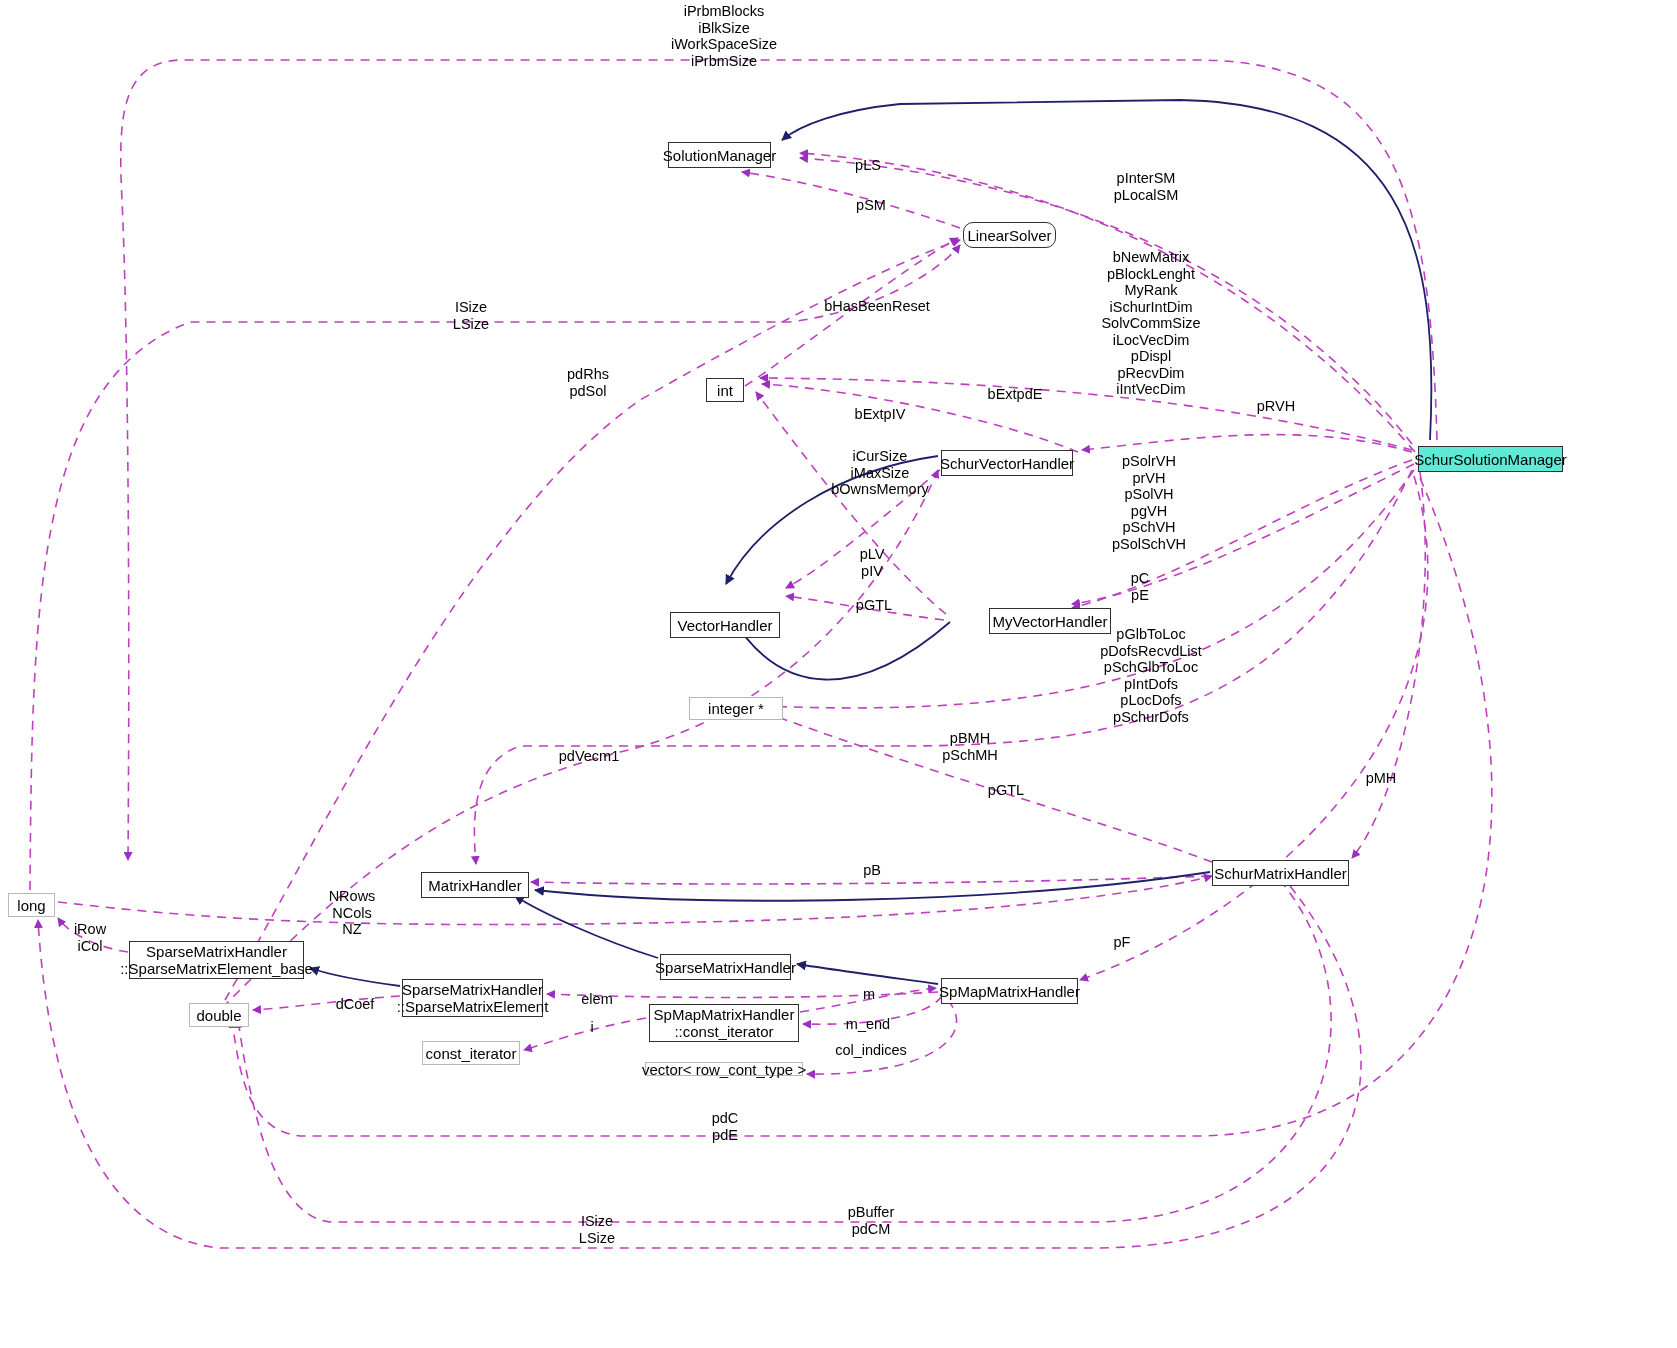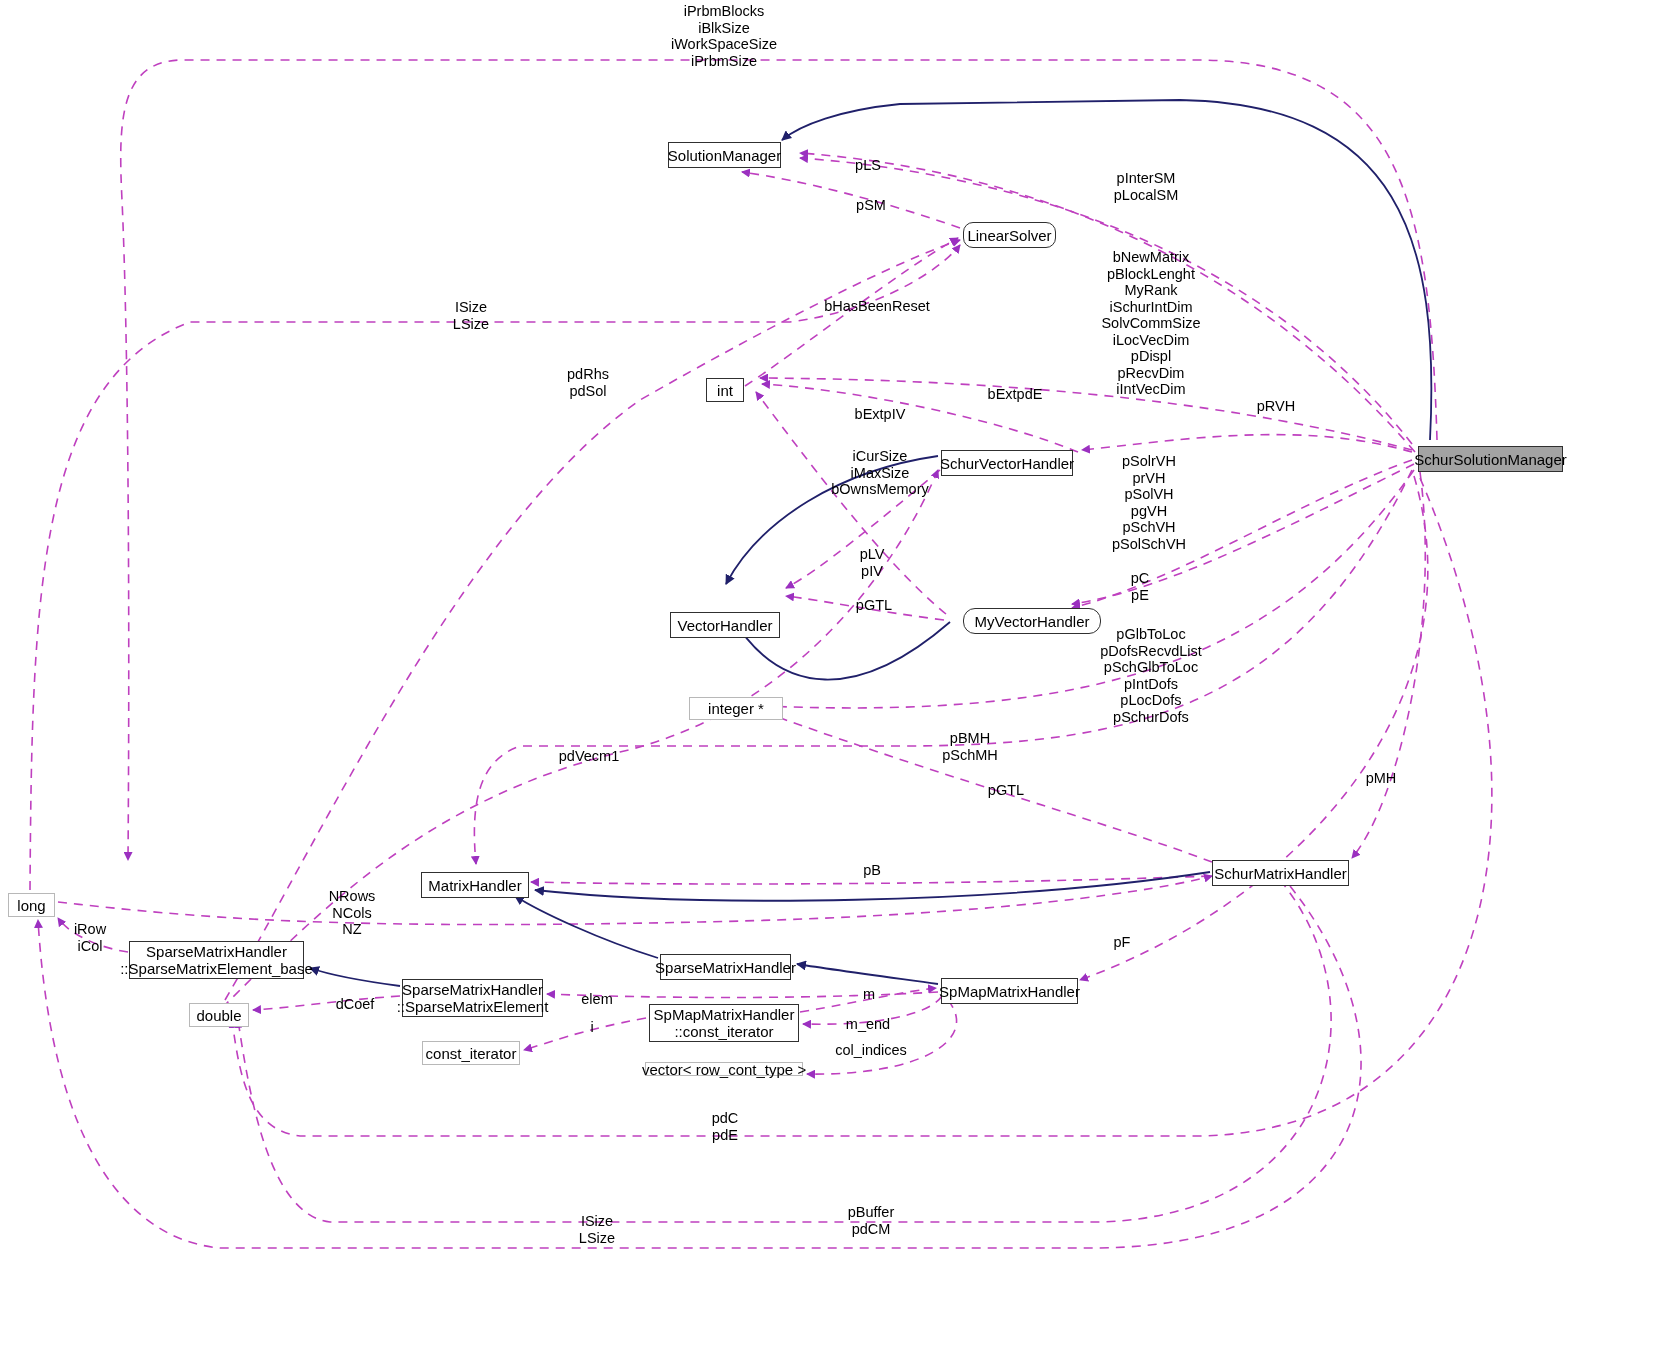--- a/index.html
+++ b/index.html
@@ -41,21 +41,21 @@
     z-index: 5;
   }
   .node.strong {
     border: 1.5px solid #303030;
   }
   .node.faded {
     border: 1px solid #b8b8b8;
     color: #000000;
   }
   .node.highlight {
-    background: #a3a3a3;
+    background: #5eead4;
     border: 1.5px solid #303030;
   }
   .node .line2 {
     display: block;
   }
   .elabel {
     position: absolute;
     font-size: 14.5px;
     line-height: 16.5px;
     color: #000000;
@@ -161,39 +161,39 @@
 
       <path d="M658,958 C600,940 540,912 515,896"></path>
 
       <path d="M938,984 C880,976 820,968 797,964"></path>
 
       <path d="M400,986 C370,982 330,975 310,968"></path>
     </g>
   </svg>
 
   <div id="node-layer">
-      <div class="node strong" style="left: 668px; top: 142px; width: 113px; height: 26px;">
+      <div class="node strong" style="left: 668px; top: 142px; width: 103px; height: 26px;">
         <span>SolutionManager</span>
       </div>
       <div class="node strong" style="left: 963px; top: 222px; width: 93px; height: 26px; border-radius: 10px;">
         <span>LinearSolver</span>
       </div>
       <div class="node strong" style="left: 706px; top: 378px; width: 38px; height: 24px;">
         <span>int</span>
       </div>
       <div class="node strong" style="left: 941px; top: 450px; width: 132px; height: 26px; text-align: center;">
         <span>SchurVectorHandler</span>
       </div>
       <div class="node highlight" style="left: 1418px; top: 446px; width: 145px; height: 26px;">
         <span>SchurSolutionManager</span>
       </div>
       <div class="node strong" style="left: 670px; top: 612px; width: 110px; height: 26px;">
         <span>VectorHandler</span>
       </div>
-      <div class="node strong" style="left: 963px; top: 608px; width: 138px; height: 26px; border-radius: 12px;">
+      <div class="node strong" style="left: 989px; top: 608px; width: 122px; height: 26px;">
         <span>MyVectorHandler</span>
       </div>
       <div class="node faded" style="left: 689px; top: 697px; width: 94px; height: 23px;">
         <span>integer *</span>
       </div>
       <div class="node strong" style="left: 421px; top: 872px; width: 108px; height: 26px;">
         <span>MatrixHandler</span>
       </div>
       <div class="node strong" style="left: 1212px; top: 860px; width: 137px; height: 26px;">
         <span>SchurMatrixHandler</span>

